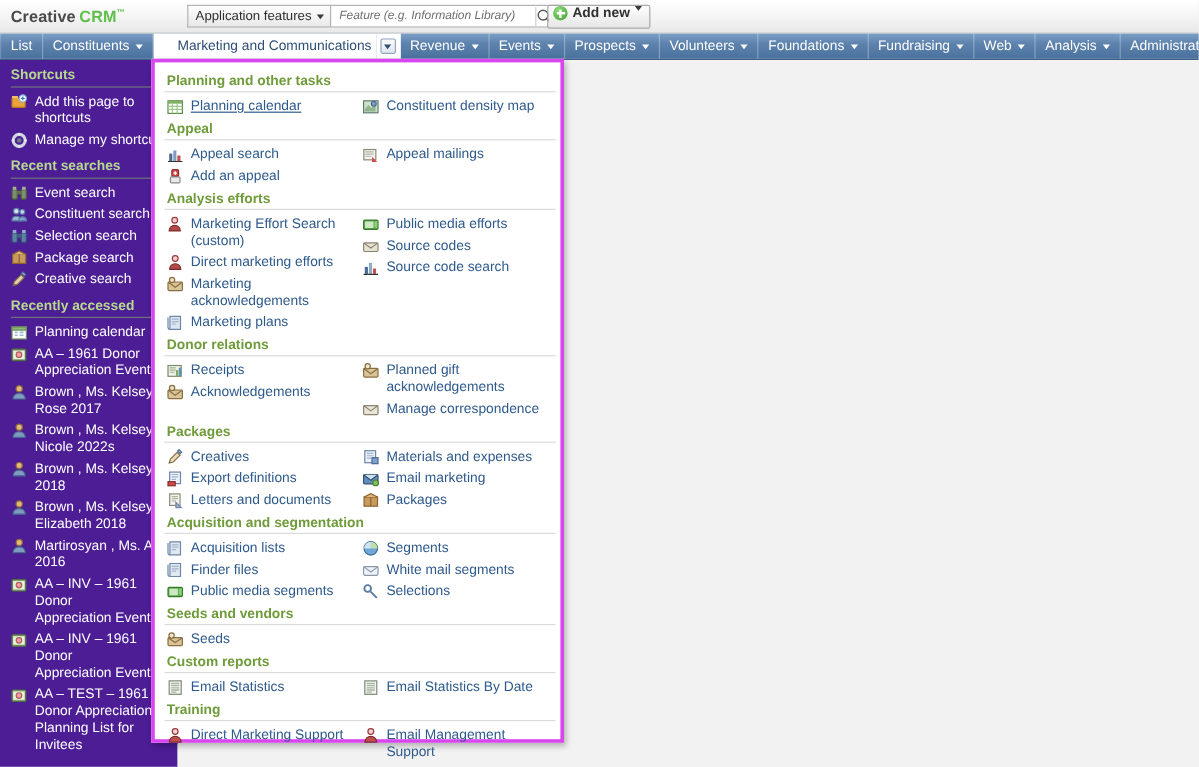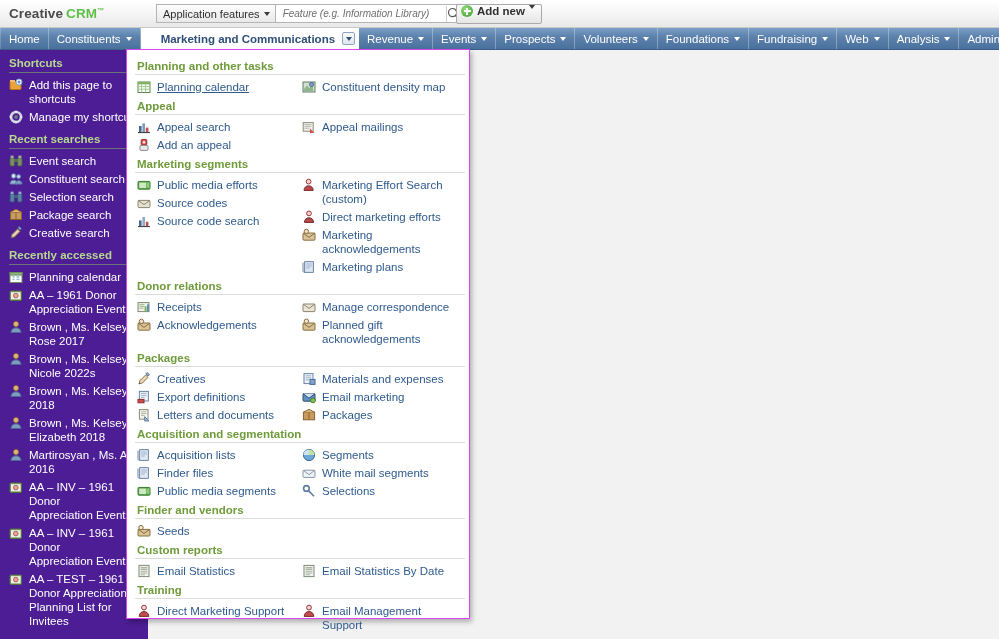--- a/index.html
+++ b/index.html
@@ -98,21 +98,21 @@
     padding: 0 8px; color: #ffffff; white-space: nowrap;
     border-right: 1px solid rgba(255,255,255,.30);
     cursor: pointer;
   }
   .mtab:first-child { border-left: 1px solid rgba(255,255,255,.18); }
   .mtab .caret {
     width: 0; height: 0; border-left: 3px solid transparent;
     border-right: 3px solid transparent; border-top: 4px solid #ffffff;
   }
   .mtab.active {
-    background: #ffffff; color: #2d4f77; font-weight: bold;
+    background: #ffffff; color: #2d4f77; font-weight: normal;
     border-right: none; padding-right: 4px; padding-left: 20px;
   }
   .mtab.active-btn {
     background: #ffffff; padding: 0 3px; display: flex; align-items: center;
     border-right: 1px solid rgba(255,255,255,.30); cursor: pointer;
   }
   .mtab.active-btn .box {
     width: 13px; height: 13px;
     background: linear-gradient(to bottom,#fbfbfb,#dfe6ee);
     border: 1px solid #8ca4bf; border-radius: 2px;
@@ -141,21 +141,21 @@
     color: #ffffff; cursor: pointer;
   }
   .sb-item .lbl { white-space: pre-line; }
   .sb-ico { width: 14px; height: 14px; flex: none; margin-top: 0px; }
 
   
   #megamenu {
     position: absolute; left: 126px; top: 49px;
     width: 344px; height: 570px;
     background: #ffffff;
-    border: 1px solid #d946ef;
+    border: 3px solid #d946ef;
     box-shadow: 2px 3px 5px rgba(0,0,0,.28);
     padding: 6px 4px 4px 8px;
     z-index: 5;
   }
   .sec-title {
     color: #6f9b3a; font-size: 11.5px; font-weight: bold;
     padding: 4px 0 2px 2px;
   }
   .sec-rule { height: 1px; background: #dcdcdc; margin-bottom: 3px; }
   .sec-cols { display: flex; }
@@ -202,21 +202,21 @@
 
     <div class="addnew" style="position:absolute;left:456px;top:4px">
       <span class="plus-circ"></span>
       <span>Add new</span>
       <span class="caret-dn"></span>
     </div>
   </div>
 
   <div id="menubar">
       <div class="mtab">
-        <span>Home</span>
+        <span>List</span>
       </div>
       <div class="mtab">
         <span>Constituents</span>
         <span class="caret"></span>
       </div>
       <div class="mtab active">
         <span>Marketing and Communications</span>
       </div>
       <div class="mtab active-btn">
         <span class="box">
@@ -469,23 +469,56 @@
           <div class="mi">
             <svg viewBox="0 0 14 14" class="mi-ico">
               <rect x="1.2" y="2.6" width="10" height="8.6" fill="#f3f3ef" stroke="#8a8a7a"></rect>
               <path d="M2.4 4.6h7M2.4 6.4h7M2.4 8.2h5" stroke="#b5b5a6"></path>
               <path d="M8 8.6l4.4 4.4H8z" fill="#d64a4a"></path>
             </svg>
             <span class="mlbl">Appeal mailings</span>
           </div>
         </div>
       </div>
-      <div class="sec-title">Marketing segments</div>
-      <div class="sec-rule"></div>
-      <div class="sec-cols">
+      <div class="sec-title">Analysis efforts</div>
+      <div class="sec-rule"></div>
+      <div class="sec-cols">
+        <div class="sec-col">
+          <div class="mi">
+            <svg viewBox="0 0 14 14" class="mi-ico">
+              <circle cx="6.6" cy="3.6" r="2.4" fill="#f2d0d0" stroke="#a03838"></circle>
+              <path d="M2 12.4c0-2.9 2.1-4.6 4.6-4.6s4.6 1.7 4.6 4.6z" fill="#b34a4a" stroke="#7c2c2c"></path>
+            </svg>
+            <span class="mlbl">Marketing Effort Search
+(custom)</span>
+          </div>
+          <div class="mi">
+            <svg viewBox="0 0 14 14" class="mi-ico">
+              <circle cx="7" cy="3.4" r="2.4" fill="#f2d0d0" stroke="#a03838"></circle>
+              <path d="M2.4 12.4c0-2.9 2.1-4.6 4.6-4.6s4.6 1.7 4.6 4.6z" fill="#b34a4a" stroke="#7c2c2c"></path>
+            </svg>
+            <span class="mlbl">Direct marketing efforts</span>
+          </div>
+          <div class="mi">
+            <svg viewBox="0 0 14 14" class="mi-ico">
+              <rect x="1" y="5" width="12" height="7.2" rx="1" fill="#d9c49a" stroke="#8a6f3e"></rect>
+              <path d="M1 5l6 4.4L13 5" fill="none" stroke="#8a6f3e"></path>
+              <circle cx="4.4" cy="3.4" r="2.2" fill="#e8e0cc" stroke="#8a6f3e"></circle>
+            </svg>
+            <span class="mlbl">Marketing acknowledgements</span>
+          </div>
+          <div class="mi">
+            <svg viewBox="0 0 14 14" class="mi-ico">
+              <path d="M2.6 1.6h8.8v10.8H2.6z" fill="#dde6f2" stroke="#6b86a8"></path>
+              <path d="M4.2 4h5.6M4.2 6h5.6M4.2 8h3.6" stroke="#9fb4ce"></path>
+              <path d="M2.6 12.4c-1 0-1.6-.7-1.6-1.6V2.6" fill="none" stroke="#6b86a8"></path>
+            </svg>
+            <span class="mlbl">Marketing plans</span>
+          </div>
+        </div>
         <div class="sec-col">
           <div class="mi">
             <svg viewBox="0 0 14 14" class="mi-ico">
               <rect x="1" y="3.4" width="12" height="7.8" rx="1" fill="#5fae4e" stroke="#3a7a30"></rect>
               <rect x="2.2" y="4.6" width="7" height="5.4" fill="#cfe8c4"></rect>
               <path d="M10 5.2l2.4-1.2v6.2L10 9z" fill="#8fd07c"></path>
             </svg>
             <span class="mlbl">Public media efforts</span>
           </div>
           <div class="mi">
@@ -498,53 +531,20 @@
           <div class="mi">
             <svg viewBox="0 0 14 14" class="mi-ico">
               <rect x="2" y="6.4" width="2.6" height="5.8" fill="#4a6a92"></rect>
               <rect x="5.4" y="3" width="2.6" height="9.2" fill="#8fa9c6"></rect>
               <rect x="8.8" y="7.8" width="2.6" height="4.4" fill="#c0504d"></rect>
               <path d="M1 12.6h12" stroke="#333"></path>
             </svg>
             <span class="mlbl">Source code search</span>
           </div>
         </div>
-        <div class="sec-col">
-          <div class="mi">
-            <svg viewBox="0 0 14 14" class="mi-ico">
-              <circle cx="6.6" cy="3.6" r="2.4" fill="#f2d0d0" stroke="#a03838"></circle>
-              <path d="M2 12.4c0-2.9 2.1-4.6 4.6-4.6s4.6 1.7 4.6 4.6z" fill="#b34a4a" stroke="#7c2c2c"></path>
-            </svg>
-            <span class="mlbl">Marketing Effort Search
-(custom)</span>
-          </div>
-          <div class="mi">
-            <svg viewBox="0 0 14 14" class="mi-ico">
-              <circle cx="7" cy="3.4" r="2.4" fill="#f2d0d0" stroke="#a03838"></circle>
-              <path d="M2.4 12.4c0-2.9 2.1-4.6 4.6-4.6s4.6 1.7 4.6 4.6z" fill="#b34a4a" stroke="#7c2c2c"></path>
-            </svg>
-            <span class="mlbl">Direct marketing efforts</span>
-          </div>
-          <div class="mi">
-            <svg viewBox="0 0 14 14" class="mi-ico">
-              <rect x="1" y="5" width="12" height="7.2" rx="1" fill="#d9c49a" stroke="#8a6f3e"></rect>
-              <path d="M1 5l6 4.4L13 5" fill="none" stroke="#8a6f3e"></path>
-              <circle cx="4.4" cy="3.4" r="2.2" fill="#e8e0cc" stroke="#8a6f3e"></circle>
-            </svg>
-            <span class="mlbl">Marketing acknowledgements</span>
-          </div>
-          <div class="mi">
-            <svg viewBox="0 0 14 14" class="mi-ico">
-              <path d="M2.6 1.6h8.8v10.8H2.6z" fill="#dde6f2" stroke="#6b86a8"></path>
-              <path d="M4.2 4h5.6M4.2 6h5.6M4.2 8h3.6" stroke="#9fb4ce"></path>
-              <path d="M2.6 12.4c-1 0-1.6-.7-1.6-1.6V2.6" fill="none" stroke="#6b86a8"></path>
-            </svg>
-            <span class="mlbl">Marketing plans</span>
-          </div>
-        </div>
       </div>
       <div class="sec-title">Donor relations</div>
       <div class="sec-rule"></div>
       <div class="sec-cols">
         <div class="sec-col">
           <div class="mi">
             <svg viewBox="0 0 14 14" class="mi-ico">
               <rect x="1" y="2.6" width="11" height="9" fill="#f0f2ea" stroke="#7d8c6e"></rect>
               <path d="M2.4 4.6h5M2.4 6.4h5M2.4 8.2h4" stroke="#9fb58c"></path>
               <rect x="7.6" y="6.4" width="2" height="5" fill="#7fae5c"></rect>
@@ -557,34 +557,34 @@
               <rect x="1" y="5" width="12" height="7.2" rx="1" fill="#d9c49a" stroke="#8a6f3e"></rect>
               <path d="M1 5l6 4.4L13 5" fill="none" stroke="#8a6f3e"></path>
               <circle cx="4.4" cy="3.4" r="2.2" fill="#e8e0cc" stroke="#8a6f3e"></circle>
             </svg>
             <span class="mlbl">Acknowledgements</span>
           </div>
         </div>
         <div class="sec-col">
           <div class="mi">
             <svg viewBox="0 0 14 14" class="mi-ico">
-              <rect x="1" y="4" width="12" height="7.6" rx="1" fill="#e8e4d6" stroke="#8a8470"></rect>
-              <path d="M1 4l6 4.4L13 4" fill="none" stroke="#8a8470"></path>
-            </svg>
-            <span class="mlbl">Manage correspondence</span>
-          </div>
-          <div class="mi">
-            <svg viewBox="0 0 14 14" class="mi-ico">
               <rect x="1" y="5" width="12" height="7.2" rx="1" fill="#d9c49a" stroke="#8a6f3e"></rect>
               <path d="M1 5l6 4.4L13 5" fill="none" stroke="#8a6f3e"></path>
               <circle cx="4.4" cy="3.2" r="2.2" fill="#efe7d3" stroke="#8a6f3e"></circle>
             </svg>
             <span class="mlbl">Planned gift
 acknowledgements</span>
           </div>
+          <div class="mi">
+            <svg viewBox="0 0 14 14" class="mi-ico">
+              <rect x="1" y="4" width="12" height="7.6" rx="1" fill="#e8e4d6" stroke="#8a8470"></rect>
+              <path d="M1 4l6 4.4L13 4" fill="none" stroke="#8a8470"></path>
+            </svg>
+            <span class="mlbl">Manage correspondence</span>
+          </div>
         </div>
       </div>
       <div class="sec-title">Packages</div>
       <div class="sec-rule"></div>
       <div class="sec-cols">
         <div class="sec-col">
           <div class="mi">
             <svg viewBox="0 0 14 14" class="mi-ico">
               <path d="M2 11.8 3 8.6l5.6-5.6 2.4 2.4L5.4 11z" fill="#e9d9b9" stroke="#8b7246"></path>
               <path d="M9 1.8 11.2 4l1.2-1.2L10.2.6z" fill="#a4bad6" stroke="#4e6f99"></path>
@@ -683,21 +683,21 @@
           </div>
           <div class="mi">
             <svg viewBox="0 0 14 14" class="mi-ico">
               <circle cx="4.4" cy="4.4" r="2.8" fill="none" stroke="#5b7ca6" stroke-width="1.6"></circle>
               <path d="M6.2 6.4 12 12.2" stroke="#5b7ca6" stroke-width="1.6"></path>
             </svg>
             <span class="mlbl">Selections</span>
           </div>
         </div>
       </div>
-      <div class="sec-title">Finder and vendors</div>
+      <div class="sec-title">Seeds and vendors</div>
       <div class="sec-rule"></div>
       <div class="sec-cols">
         <div class="sec-col">
           <div class="mi">
             <svg viewBox="0 0 14 14" class="mi-ico">
               <rect x="1" y="5.4" width="12" height="6.6" rx="1" fill="#d9c49a" stroke="#8a6f3e"></rect>
               <path d="M1 5.4l6 4L13 5.4" fill="none" stroke="#8a6f3e"></path>
               <circle cx="4" cy="3.6" r="2.2" fill="#eee6d2" stroke="#8a6f3e"></circle>
             </svg>
             <span class="mlbl">Seeds</span>

